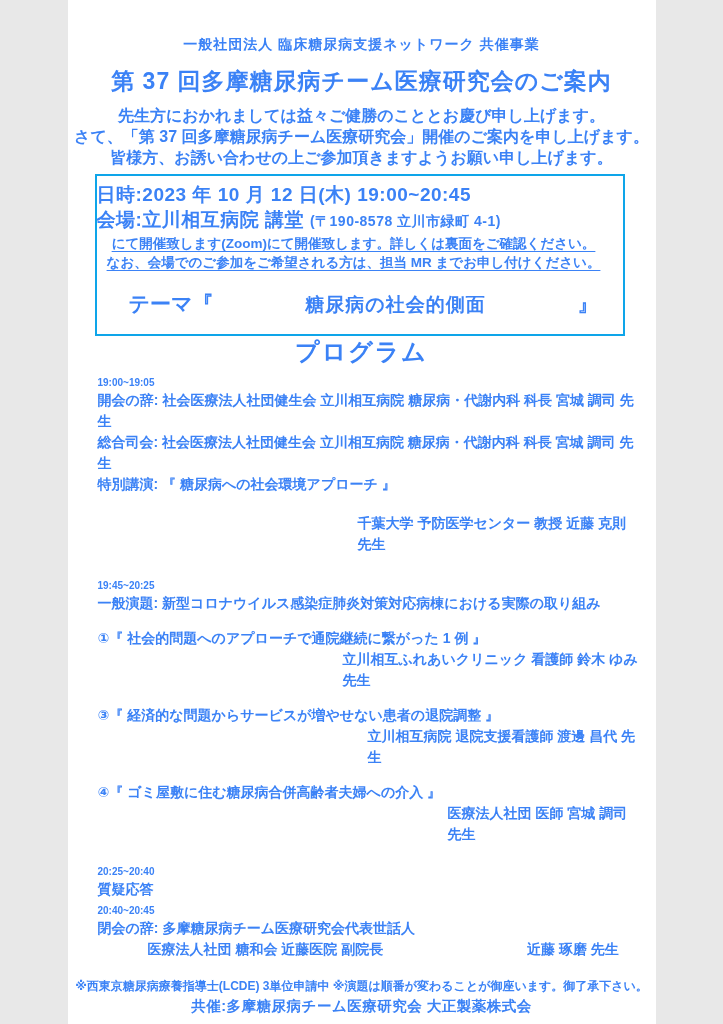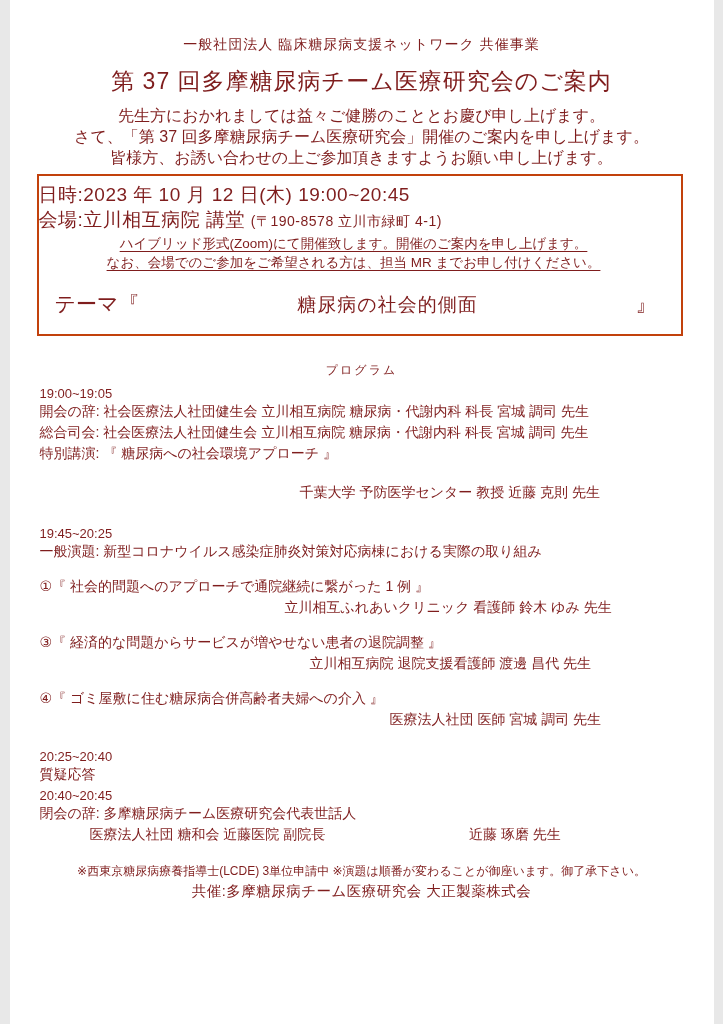--- a/index.html
+++ b/index.html
@@ -1,50 +1,50 @@
 <!DOCTYPE html>
 <html lang="ja"><head>
 <meta charset="utf-8">
 <style>
   html,body{margin:0;padding:0;background:#e8e8e8;}
   .page{
     position:relative;
-    width:704px;height:1024px;
+    width:588px;height:1024px;
     margin:0 auto;
     background:#ffffff;
-    color:#7f1d1d;
+    color:#3b82f6;
     font-family:"Liberation Sans","DejaVu Sans",sans-serif;
-    font-weight:400;
+    font-weight:700;
     box-sizing:border-box;
     padding-top:36px;
     overflow:hidden;
   }
   .center{text-align:center;}
   .cohost-line{font-size:14px;letter-spacing:1px;}
   .main-title{font-size:23px;letter-spacing:1px;margin-top:12px;}
   .greeting{font-size:16px;line-height:21px;margin-top:8px;text-align:center;}
 
   .info-box{
-    border:2px solid #c2410c;
+    border:2px solid #0ea5e9;
     margin:6px 31px 0 27px;
     padding:6px 12px 12px 0;
   }
   .dt-line{font-size:19px;line-height:25px;letter-spacing:0.5px;}
   .venue-line{font-size:19px;line-height:25px;letter-spacing:0.5px;}
   .venue-sub{font-size:14px;text-align:right;}
   .box-note{font-size:13.5px;line-height:19px;text-align:center;}
   .box-note .u{text-decoration:underline;text-underline-offset:3px;}
   .theme-row{display:flex;align-items:baseline;margin-top:18px;padding:0 12px 4px 16px;}
-  .theme-open{font-size:21px;}
+  .theme-open{font-size:21px;margin-left:16px;}
   .theme-text{font-size:19px;flex:1;text-align:center;letter-spacing:1px;}
   .theme-close{font-size:21px;}
 
-  .prog-heading{font-size:12px;letter-spacing:2px;margin-top:26px;}
+  .prog-heading{font-size:24px;letter-spacing:2px;}
   .prog{margin-left:30px;margin-right:16px;font-size:14px;line-height:21px;}
-  .time{font-size:13px;margin-top:18px;line-height:14px;}
+  .time{font-size:10px;margin-top:18px;line-height:14px;}
   .time.first{margin-top:8px;}
   .case{margin-top:14px;}
   .ind-lect{padding-left:260px;margin-top:18px;}
   .ind-1{padding-left:245px;}
   .ind-2{padding-left:222px;}
   .ind-3{padding-left:270px;}
   .ind-4{padding-left:350px;}
   .closing-ind{padding-left:50px;}
   .closing-name{display:inline-block;margin-left:140px;}
 
@@ -64,21 +64,21 @@
     <div>皆様方、お誘い合わせの上ご参加頂きますようお願い申し上げます。</div>
   </div>
 
   <div class="info-box">
     <div class="dt-line">日時:2023 年 10 月 12 日(木) 19:00~20:45</div>
     <div class="venue-line">
       <span>会場:立川相互病院 講堂</span>
       <span class="venue-sub">(〒190-8578 立川市緑町 4-1)</span>
     </div>
     <div class="box-note">
-      <span class="u">ハイブリッド形式(Zoom)にて開催致します。開催のご案内を申し上げます。</span>
+      <span class="u">にて開催致します(Zoom)にて開催致します。詳しくは裏面をご確認ください。</span>
     </div>
     <div class="box-note">
       <span class="u">なお、会場でのご参加をご希望される方は、担当 MR までお申し付けください。</span>
     </div>
     <div class="theme-row">
       <span class="theme-open">テーマ『</span>
       <span class="theme-text">糖尿病の社会的側面</span>
       <span class="theme-close">』</span>
     </div>
   </div>

